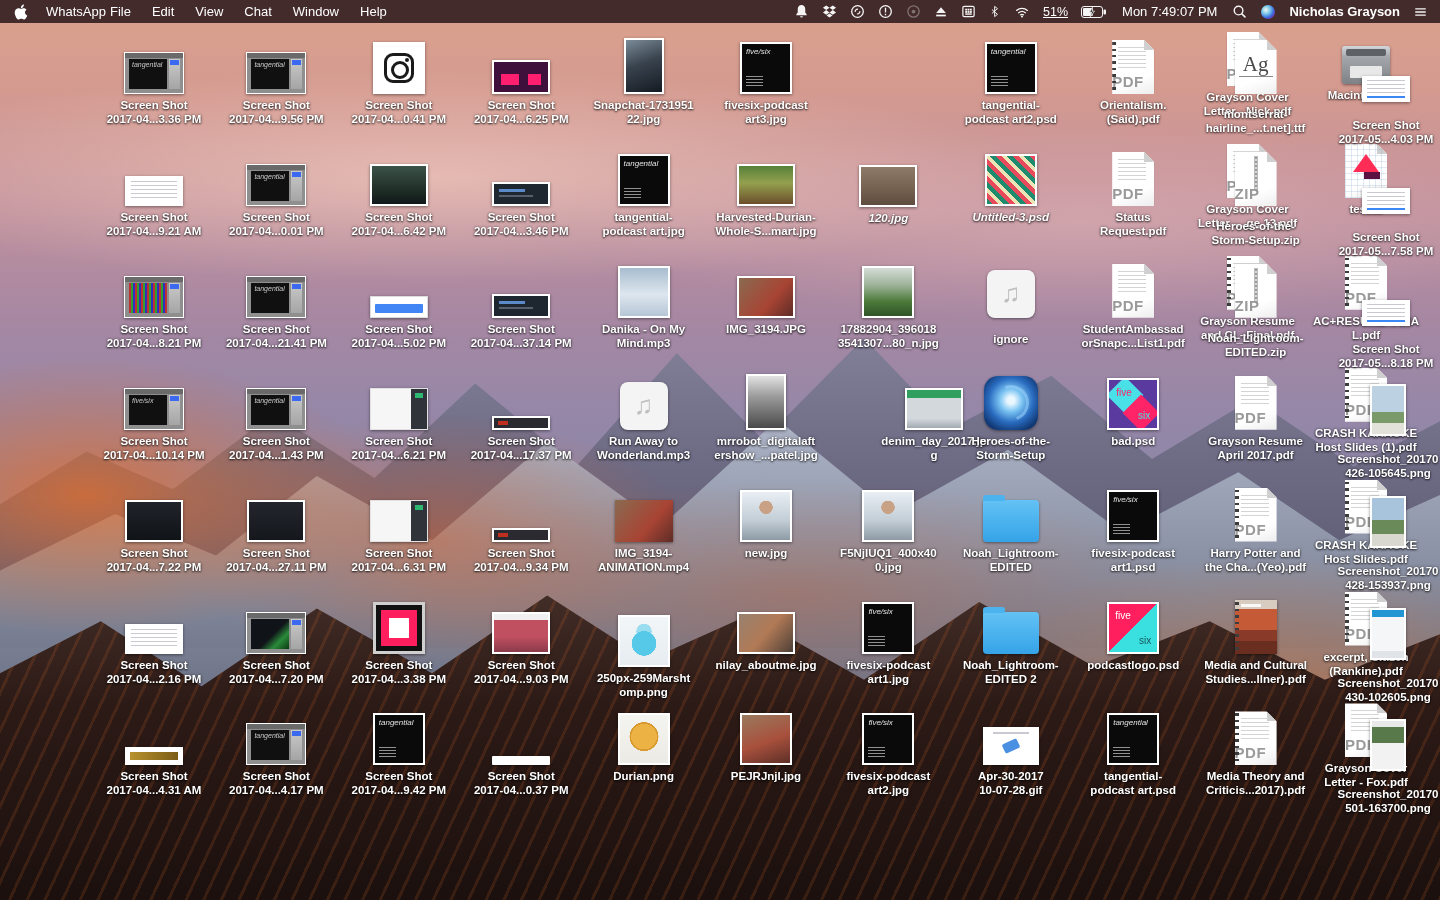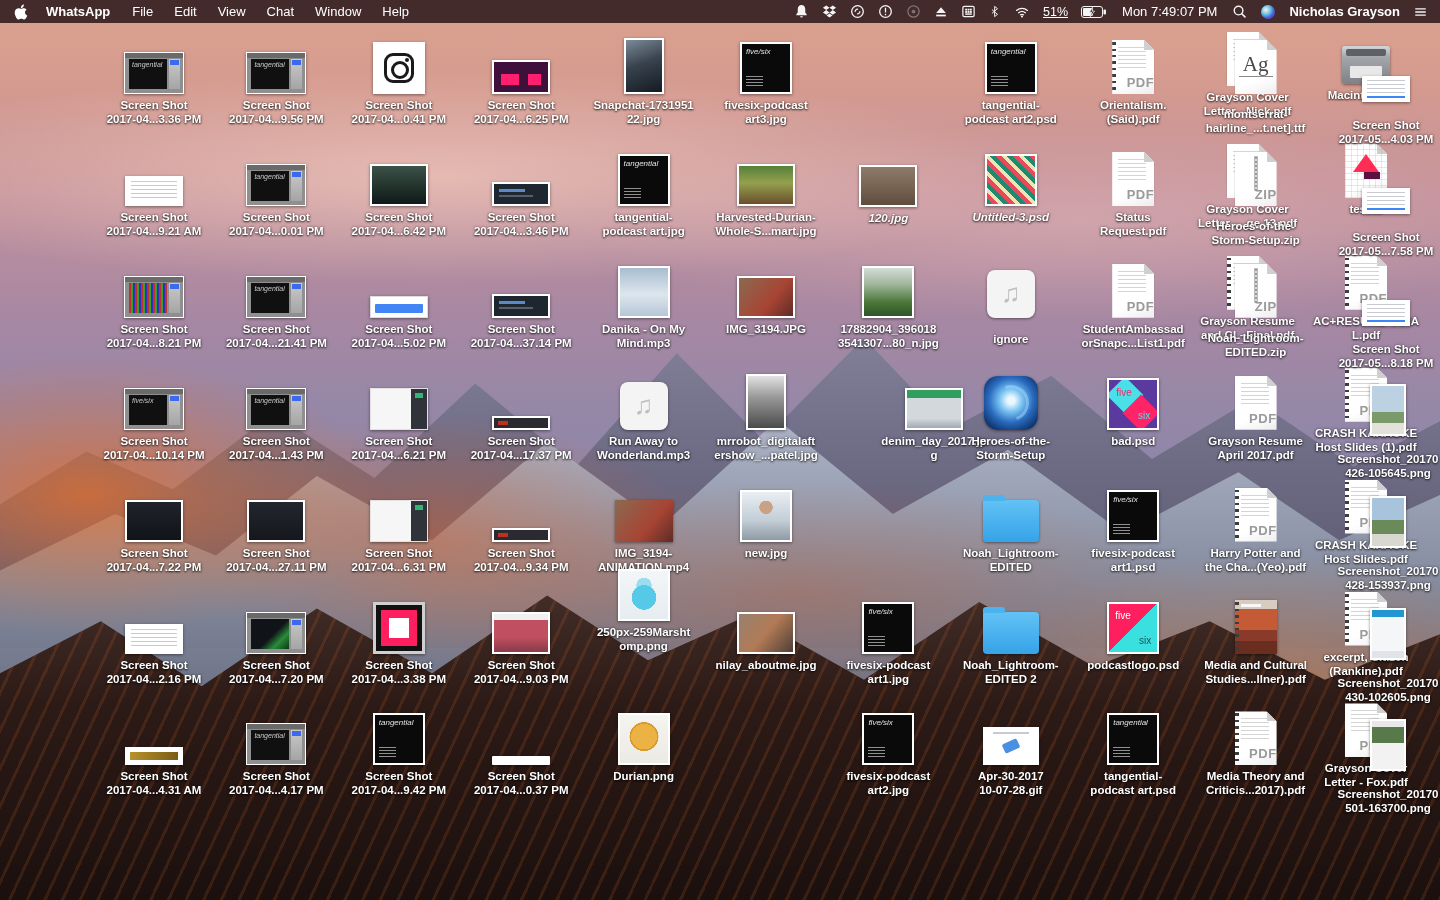--- a/index.html
+++ b/index.html
@@ -27,21 +27,21 @@
   .wp-rocks { position:absolute; left:0; right:0; bottom:0; height:36%;
     background:linear-gradient(180deg,#46302a 0%,#2c1a16 40%,#1b100e 100%);
     clip-path:polygon(0 30%,7% 14%,14% 34%,22% 10%,30% 30%,38% 6%,45% 26%,52% 12%,60% 32%,68% 8%,76% 28%,84% 14%,92% 32%,100% 18%,100% 100%,0 100%); }
   .wp-rocks::after { content:''; position:absolute; inset:0; opacity:.5;
     background:repeating-linear-gradient(115deg, rgba(226,110,40,.3) 0 3px, transparent 3px 16px); }
 
   
   #menubar { position:absolute; top:0; left:0; right:0; height:23px; z-index:50;
     background:rgba(45,26,30,.88); display:flex; align-items:center; color:#fff; font-size:13px; }
   #menubar .apple { margin:0 18px 0 14px; display:flex; align-items:center; }
-  #menubar .appname { font-weight:bold; margin-right:22px; }
+  #menubar .appname { font-weight:normal; margin-right:4px; }
   .mitem { margin-right:21px; cursor:default; }
   #mb-right { margin-left:auto; display:flex; align-items:center; gap:13px; padding-right:12px; }
   .sicon { display:flex; align-items:center; opacity:.95; }
   .sicon svg { display:block; }
   .mb-batt { font-size:12.5px;text-decoration:underline; }
   .mb-clock { font-size:13px; margin:0 2px; }
   .mb-user { font-size:13px; font-weight:bold; }
 
   
   #desktop { position:absolute; inset:23px 0 0 0; z-index:10; }
@@ -123,22 +123,22 @@
 
   
   .page { width:42px; height:54px; position:relative;
     background:linear-gradient(160deg,#ffffff 70%,#ededed 100%);
     clip-path:polygon(0 0, calc(100% - 10px) 0, 100% 10px, 100% 100%, 0 100%);
     box-shadow:0 1px 3px rgba(0,0,0,.45); }
   .page .fold { position:absolute; top:0; right:0; width:10px; height:10px;
     background:linear-gradient(225deg, transparent 48%, #cfcfcf 50%); }
   .page .plines { position:absolute; top:7px; left:6px; right:8px; height:24px;
     background:repeating-linear-gradient(180deg,#d4d4d4 0 1px, transparent 1px 4px); }
-  .page .ptext { position:absolute; bottom:4px; left:0; right:0; text-align:right;
-    font-size:13px; letter-spacing:.5px; color:#9a9a9a; font-weight:bold; }
+  .page .ptext { position:absolute; bottom:4px; left:0; right:0; text-align:left;
+    font-size:15px; letter-spacing:.5px; color:#9a9a9a; font-weight:bold; }
   .spiral { position:absolute; left:0; top:2px; bottom:2px; width:4px;
     background:repeating-linear-gradient(180deg,#3c3c3c 0 2.5px, transparent 2.5px 6.5px); }
   .zipline { position:absolute; left:50%; top:4px; bottom:15px; width:4px; margin-left:-2px;
     background:repeating-linear-gradient(180deg,#9a9a9a 0 2px,#d8d8d8 2px 4px); border:1px solid #bbb; }
   .ag { position:absolute; top:12px; left:0; right:0; text-align:center;
     font-family:"Liberation Serif","DejaVu Serif",serif; font-size:21px; color:#4a4a4a; }
   .agline { position:absolute; left:4px; right:4px; top:36px; height:1px; background:#8a8a8a; }
   .t-ai-grid { position:absolute; inset:0;
     background:repeating-linear-gradient(0deg, rgba(120,160,200,.22) 0 1px, transparent 1px 6px),
                repeating-linear-gradient(90deg, rgba(120,160,200,.22) 0 1px, transparent 1px 6px); }
@@ -899,20 +899,29 @@
       </div>
     </div>
     <div class="cell" style="left: 705px; top: 454.6px;">
       <div class="thumbwrap">
         <div class="thumb t-photo o-square" style="background: radial-gradient(circle at 50% 32%, rgb(201, 161, 132) 16%, rgba(0, 0, 0, 0) 17%), linear-gradient(rgb(233, 238, 243) 0%, rgb(194, 205, 214) 60%, rgb(142, 154, 164) 100%);"></div>
       </div>
       <div class="label">
         <div class="ln">new.jpg</div>
       </div>
     </div>
+    <div class="cell" style="left: 827.4px; top: 454.6px;">
+      <div class="thumbwrap">
+        <div class="thumb t-photo o-square" style="background: radial-gradient(circle at 50% 32%, rgb(201, 161, 132) 16%, rgba(0, 0, 0, 0) 17%), linear-gradient(rgb(233, 238, 243) 0%, rgb(194, 205, 214) 60%, rgb(142, 154, 164) 100%);"></div>
+      </div>
+      <div class="label">
+        <div class="ln">F5NjIUQ1_400x40</div>
+        <div class="ln">0.jpg</div>
+      </div>
+    </div>
     <div class="cell" style="left: 949.8px; top: 454.6px;">
       <div class="thumbwrap">
         <div class="thumb t-folder"></div>
       </div>
       <div class="label">
         <div class="ln">Noah_Lightroom-</div>
         <div class="ln">EDITED</div>
       </div>
     </div>
     <div class="cell" style="left: 1072.2px; top: 454.6px;">
@@ -995,21 +1004,21 @@
     </div>
     <div class="cell" style="left: 460.2px; top: 566.5px;">
       <div class="thumbwrap">
         <div class="thumb t-photo o-landscape" style="background: linear-gradient(rgb(240, 240, 240) 0px, rgb(240, 240, 240) 15%, rgb(192, 80, 96) 15%, rgb(192, 80, 96) 60%, rgb(138, 58, 74) 100%);"></div>
       </div>
       <div class="label">
         <div class="ln">Screen Shot</div>
         <div class="ln">2017-04...9.03 PM</div>
       </div>
     </div>
-    <div class="cell" style="left: 582.6px; top: 534px;">
+    <div class="cell" style="left: 582.6px; top: 580px;">
       <div class="thumbwrap">
         <div class="thumb t-photo o-square" style="background: radial-gradient(circle at 50% 55%, rgb(86, 200, 232) 0px, rgb(86, 200, 232) 34%, rgba(0, 0, 0, 0) 35%), radial-gradient(circle at 50% 30%, rgb(154, 220, 240) 0px, rgb(154, 220, 240) 18%, rgba(0, 0, 0, 0) 19%), linear-gradient(rgb(242, 246, 248), rgb(230, 236, 240));"></div>
       </div>
       <div class="label">
         <div class="ln">250px-259Marsht</div>
         <div class="ln">omp.png</div>
       </div>
     </div>
     <div class="cell" style="left: 705px; top: 566.5px;">
       <div class="thumbwrap">
@@ -1128,20 +1137,28 @@
       </div>
     </div>
     <div class="cell" style="left: 582.6px; top: 678.4px;">
       <div class="thumbwrap">
         <div class="thumb t-photo o-square" style="background: radial-gradient(circle at 50% 45%, rgb(236, 178, 68) 0px, rgb(236, 178, 68) 36%, rgb(216, 154, 46) 36%, rgb(216, 154, 46) 40%, rgba(0, 0, 0, 0) 41%), linear-gradient(rgb(244, 244, 240), rgb(236, 234, 228));"></div>
       </div>
       <div class="label">
         <div class="ln">Durian.png</div>
       </div>
     </div>
+    <div class="cell" style="left: 705px; top: 678.4px;">
+      <div class="thumbwrap">
+        <div class="thumb t-photo o-square" style="background: linear-gradient(160deg, rgb(154, 122, 94) 0%, rgb(168, 80, 60) 55%, rgb(94, 48, 40) 100%);"></div>
+      </div>
+      <div class="label">
+        <div class="ln">PEJRJnjI.jpg</div>
+      </div>
+    </div>
     <div class="cell" style="left: 827.4px; top: 678.4px;">
       <div class="thumbwrap">
         <div class="thumb t-black-art">
           <span>five/six</span>
         </div>
       </div>
       <div class="label">
         <div class="ln">fivesix-podcast</div>
         <div class="ln">art2.jpg</div>
       </div>

